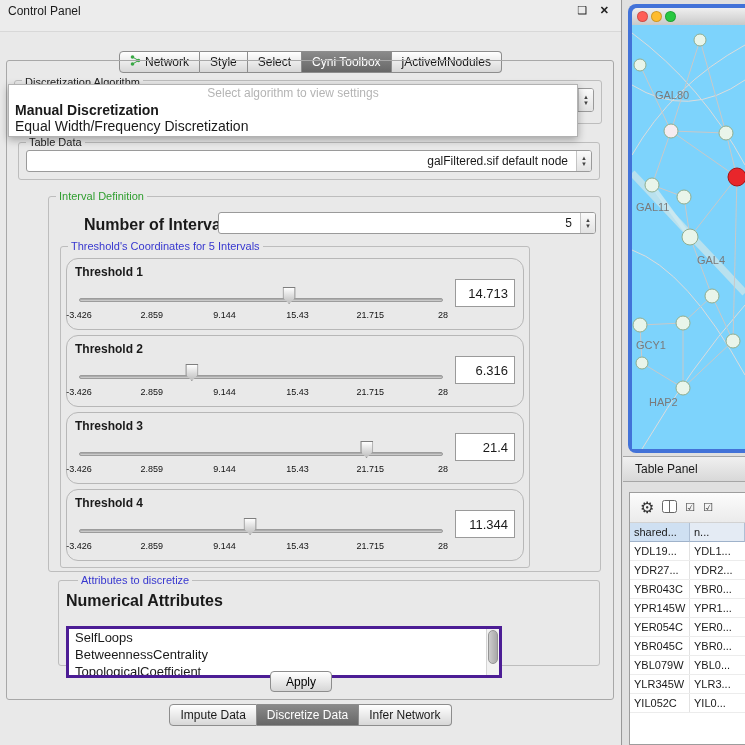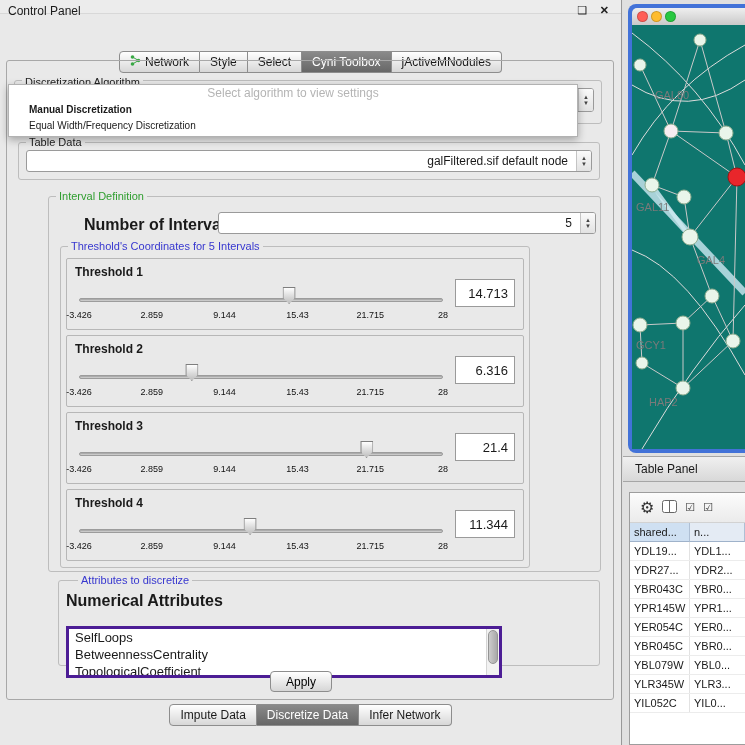--- a/index.html
+++ b/index.html
@@ -1,20 +1,20 @@
 <!DOCTYPE html>
 <html><head>
 <meta charset="utf-8">
 <style>
   * { margin:0; padding:0; box-sizing:border-box; }
   html,body { width:745px; height:745px; }
   body { font-family:"Liberation Sans",sans-serif; background:#dedede; position:relative; overflow:hidden; color:#1a1a1a; }
 
   .control-panel { position:absolute; left:0; top:0; width:622px; height:745px; background:#e9e9e9; border-right:1px solid #989898; }
-  .titlebar { position:absolute; left:0; top:0; width:100%; height:14px; background:#ececec; border-bottom:1px solid #d8d8d8; }
+  .titlebar { position:absolute; left:0; top:0; width:100%; height:32px; background:#ececec; border-bottom:1px solid #d8d8d8; }
   .titlebar .title { position:absolute; left:8px; top:4px; font-size:12px; }
   .win-icon { position:absolute; top:4px; font-size:11px; color:#222; cursor:default; }
   .win-icon.float { right:34px; }
   .win-icon.close { right:12px; font-weight:bold; }
 
   .top-tab-bar { position:absolute; top:51px; left:0; width:100%; display:flex; justify-content:center; }
   .bottom-tab-bar { position:absolute; top:704px; left:0; width:100%; display:flex; justify-content:center; }
   .tab { display:flex; align-items:center; gap:4px; height:22px; padding:0 10px; font-size:12px; background:linear-gradient(#ffffff,#d7d7d7); border:1px solid #8d8d8d; border-left:none; white-space:nowrap; }
   .tab:first-child { border-left:1px solid #8d8d8d; border-top-left-radius:4px; border-bottom-left-radius:4px; }
   .tab:last-child { border-top-right-radius:4px; border-bottom-right-radius:4px; }
@@ -29,45 +29,45 @@
   .bold-label { position:absolute; font-size:16px; font-weight:bold; white-space:nowrap; }
 
   .combo { position:absolute; display:flex; align-items:center; background:#fff; border:1px solid #9a9a9a; border-radius:3px; font-size:12px; }
   .combo-text { flex:1; padding:0 8px; white-space:nowrap; overflow:hidden;text-align:right; }
   .stepper { width:15px; align-self:stretch; border-left:1px solid #c4c4c4; display:flex; flex-direction:column; align-items:center; justify-content:center; color:#444; background:linear-gradient(#fafafa,#e2e2e2); border-radius:0 2px 2px 0; }
   .stepper span { font-size:6px; line-height:6px; }
 
   .algo-combo { left:22px; top:88px; width:572px; height:24px; z-index:1; }
   .popup { position:absolute; left:8px; top:84px; width:570px; height:53px; background:#fff; border:1px solid #b2b2b2; box-shadow:0 3px 8px rgba(0,0,0,.3); z-index:10; }
   .popup-placeholder { height:17px; line-height:17px; text-align:center; color:#b4b4b4; font-size:12px; }
-  .popup-item { height:16px; line-height:16px; padding-left:20px; font-size:10px; }
+  .popup-item { height:16px; line-height:16px; padding-left:6px; font-size:14px; }
   .popup-item.bold { font-weight:bold; }
 
   .threshold-panels { position:absolute; left:66px; top:258px; width:458px; height:306px; }
-  .threshold-panel { position:absolute; left:0; width:458px; height:72px; border:1px solid #b7b7b7; border-radius:2px; background:#e9e9e9; }
+  .threshold-panel { position:absolute; left:0; width:458px; height:72px; border:1px solid #b7b7b7; border-radius:12px; background:#e9e9e9; }
   .th-label { position:absolute; left:8px; top:6px; font-size:12px; font-weight:bold; }
   .slider { position:absolute; left:12px; top:26px; width:364px; height:42px; }
   .track { position:absolute; left:0; right:0; top:13px; height:4px; background:#cdcdcd; border:1px solid #9c9c9c; border-radius:2px; box-shadow:inset 0 1px 1px rgba(0,0,0,.18); }
   .thumb { position:absolute; top:2px; width:13px; height:17px; transform:translateX(-50%); background:linear-gradient(#fefefe,#bfbfbf); border:1px solid #7e7e7e; clip-path:polygon(0 0,100% 0,100% 60%,50% 100%,0 60%); }
   .ticks { position:absolute; left:0; right:0; top:25px; height:12px; }
   .tick-label { position:absolute; transform:translateX(-50%); font-size:9px; color:#111; white-space:nowrap; }
   .value-box { position:absolute; right:8px; top:20px; width:60px; height:28px; background:#fff; border:1px solid #9a9a9a; font-size:13px; display:flex; align-items:center; justify-content:flex-end; padding-right:6px; }
 
   .listbox { position:absolute; left:66px; top:626px; width:436px; height:52px; background:#fff; border:3px solid #4c1d95; overflow:hidden; }
   .list-item { height:17px; line-height:17px; padding-left:6px; font-size:13px; }
   .scrollbar { position:absolute; right:0; top:0; width:13px; height:100%; background:#f2f2f2; border-left:1px solid #d5d5d5; }
   .scroll-thumb { position:absolute; left:1px; top:1px; width:10px; height:34px; background:linear-gradient(90deg,#cdcdcd,#a9a9a9); border:1px solid #949494; border-radius:5px; }
 
   .push-button { position:absolute; left:270px; top:671px; width:62px; height:21px; background:linear-gradient(#ffffff,#d6d6d6); border:1px solid #8d8d8d; border-radius:4px; font-size:12px; font-family:inherit; }
 
   .right-pane { position:absolute; left:623px; top:0; width:122px; height:745px; background:#e0e0e0; }
   .net-window { position:absolute; left:5px; top:4px; width:117px; height:449px; border-radius:8px 0 0 8px; background:#4272d8; }
   .net-titlebar { position:absolute; left:4px; top:4px; right:0; height:17px; background:linear-gradient(#efefef,#c9c9c9); border-radius:5px 0 0 0; }
   .tl { position:absolute; top:3px; width:11px; height:11px; border-radius:50%; border:1px solid rgba(0,0,0,.18); }
-  .net-canvas { position:absolute; left:4px; top:21px; right:0; bottom:4px; background:#0f766e; overflow:hidden; }
+  .net-canvas { position:absolute; left:4px; top:21px; right:0; bottom:4px; background:#7dd3fc; overflow:hidden; }
 
   .table-panel-header { position:absolute; left:0; top:456px; width:100%; height:26px; background:linear-gradient(#f0f0f0,#d8d8d8); border-top:1px solid #a6a6a6; border-bottom:1px solid #a6a6a6; font-size:12px; display:flex; align-items:center; padding-left:12px; }
   .table-widget { position:absolute; left:6px; top:492px; width:116px; height:253px; background:#fff; border:1px solid #9d9d9d; border-right:none; overflow:hidden; }
   .table-toolbar { height:30px; display:flex; align-items:center; gap:8px; padding-left:10px; background:linear-gradient(#fcfcfc,#ebebeb); border-bottom:1px solid #d2d2d2; }
   .tb-icon { font-size:16px; color:#333; line-height:1; }
   .tb-icon.small { font-size:11px; }
   .table-head { display:flex; height:19px; font-size:11px; }
   .th-cell { display:flex; align-items:center; padding-left:4px; border-right:1px solid #aebfd4; border-bottom:1px solid #9fb2ca; overflow:hidden; white-space:nowrap; }
   .th-cell.c1 { width:60px; background:#cfe0f2; }
   .th-cell.c2 { flex:1; background:#e4ebf4; }

